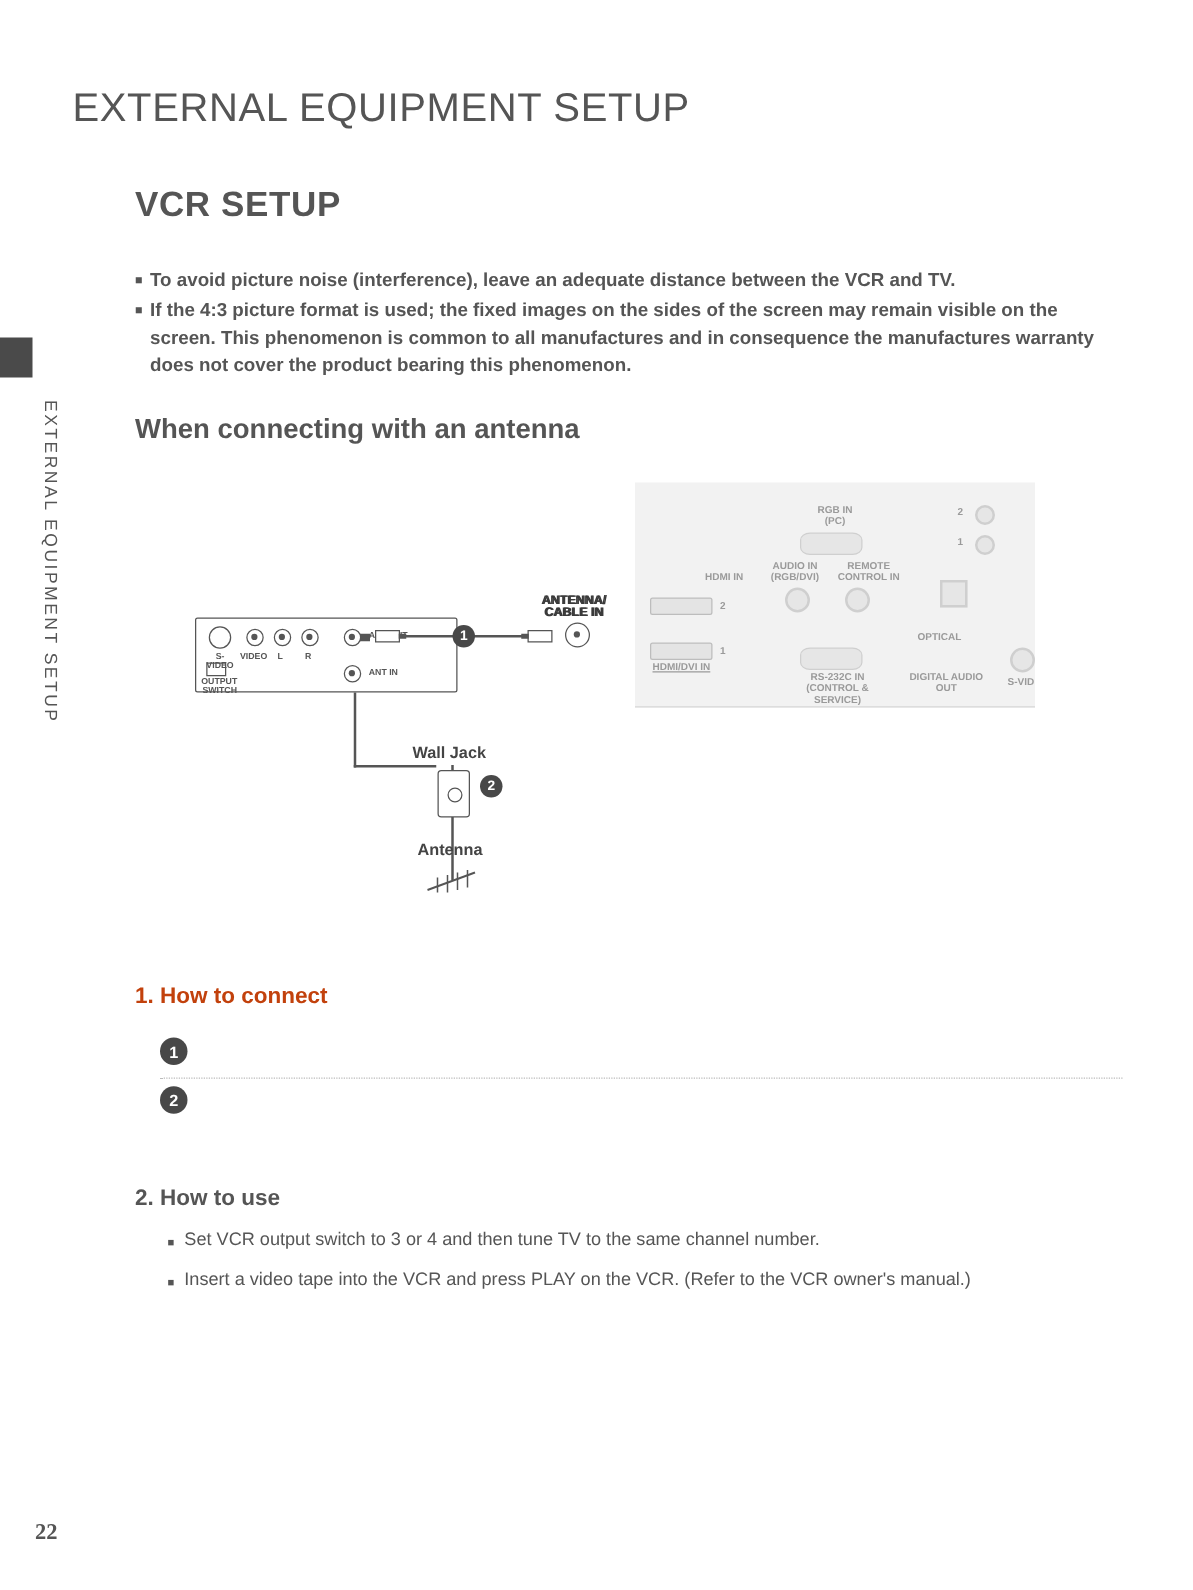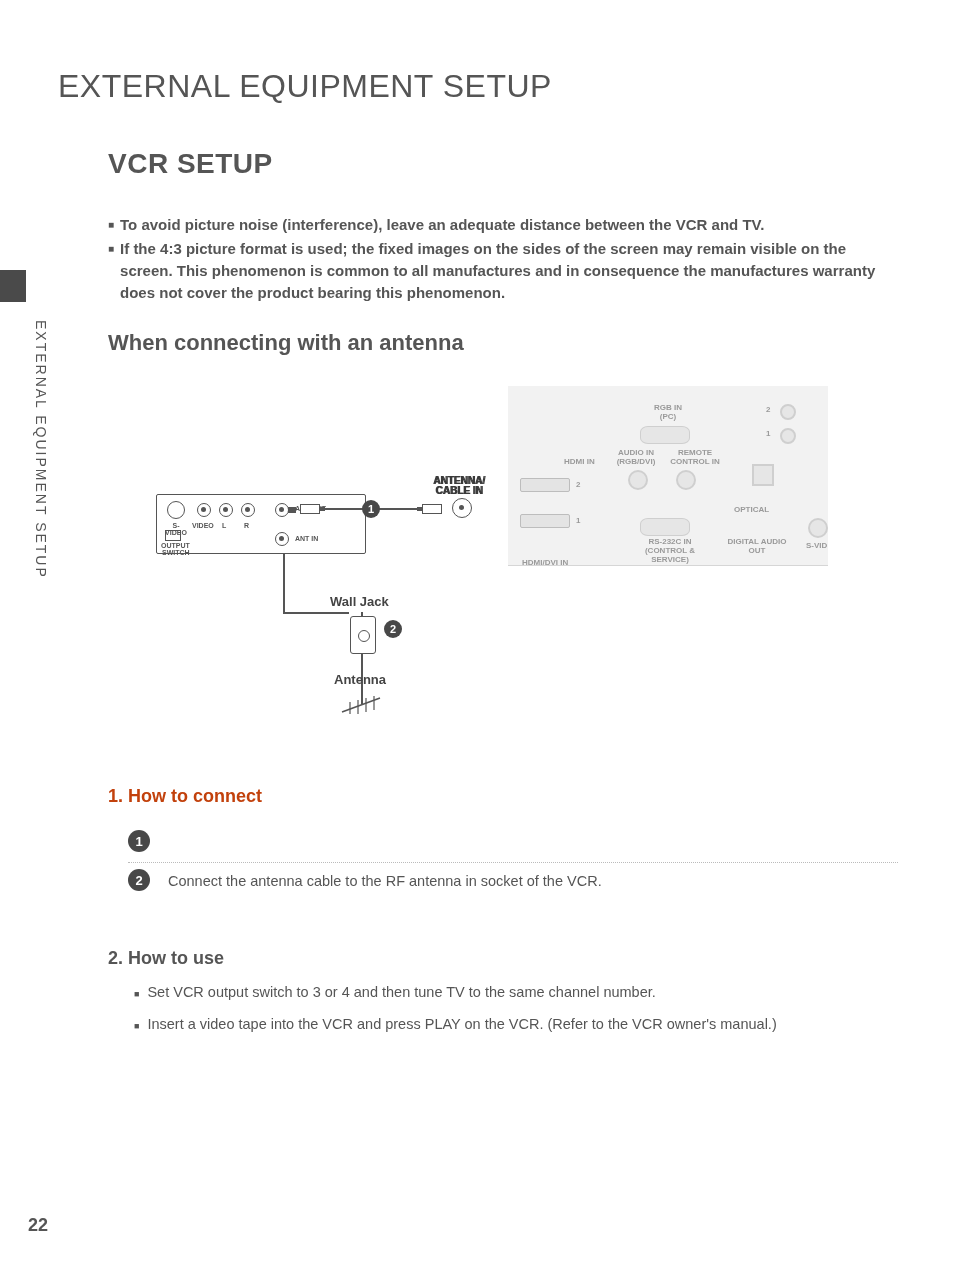--- a/index.html
+++ b/index.html
@@ -260,21 +260,21 @@
   }
   .use-list {
     position:absolute; left:134px; top:984px; width:760px;
     font-size:14.5px; color:#555;
   }
   .use-list .row { display:flex; gap:8px; margin-bottom:12px; }
   .use-list .sq { font-size:9px; line-height:20px; }
 
   .page-number {
     position:absolute; left:28px; bottom:36px;
-    font-size:18px; font-weight:700; color:#555;
+    font-size:18px; font-weight:700; color:#555;font-family:Liberation Serif, serif;
   }
 </style>
 </head>
 <body>
 
 <div class="sidebar-tab"></div>
 <div class="vertical-label">EXTERNAL EQUIPMENT SETUP</div>
 
 <h1 class="page-title">EXTERNAL EQUIPMENT SETUP</h1>
 <h2 class="section-title">VCR SETUP</h2>
@@ -343,21 +343,21 @@
     <line x1="26" y1="20" x2="26" y2="6" stroke="#555" stroke-width="1.2"></line>
     <line x1="34" y1="18" x2="34" y2="4" stroke="#555" stroke-width="1.2"></line>
   </svg>
 
   <div class="tv">
     <div class="faint-label" style="left:28px; top:72px;padding-left:28px;">HDMI IN</div>
     <div class="hdmi-slot s2"></div>
     <div class="faint-label" style="left:68px; top:95px;">2</div>
     <div class="hdmi-slot s1"></div>
     <div class="faint-label" style="left:68px; top:131px;">1</div>
-    <div class="faint-label" style="left:14px; top:173px;text-decoration:underline;">HDMI/DVI IN</div>
+    <div class="faint-label" style="left:14px; top:144px;text-decoration:underline;">HDMI/DVI IN</div>
 
     <div class="faint-label" style="left:140px; top:18px; width:40px;">
       <div>RGB IN</div>
       <div>(PC)</div>
     </div>
     <div class="dsub" style="left:132px; top:40px;"></div>
 
     <div class="faint-label" style="left:106px; top:63px; width:44px;">
       <div>AUDIO IN</div>
       <div>(RGB/DVI)</div>
@@ -392,23 +392,20 @@
   </div>
 </div>
 
 <h4 class="howto1-title">1. How to connect</h4>
 <div class="steps">
   <div class="step">
     <div class="num">1</div>
   </div>
   <div class="step">
     <div class="num">2</div>
-    <div class="txt">
-      <span>Connect the antenna cable to the RF antenna in socket of the VCR.</span><b></b><span></span>
-    </div>
   </div>
 </div>
 
 <h4 class="howto2-title">2. How to use</h4>
 <div class="use-list">
   <div class="row">
       <span class="sq">■</span>
       <span>Set VCR output switch to 3 or 4 and then tune TV to the same channel number.</span>
     </div>
   <div class="row">

